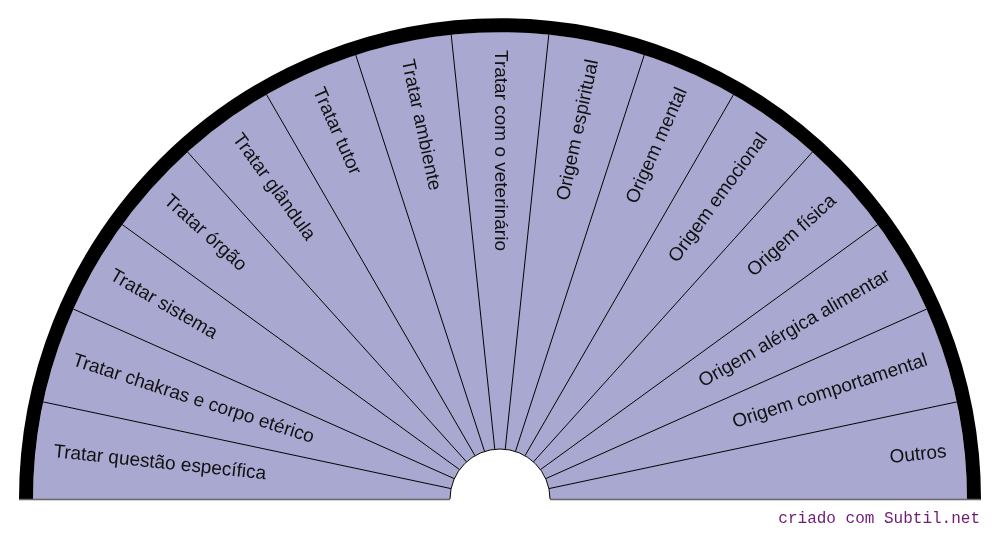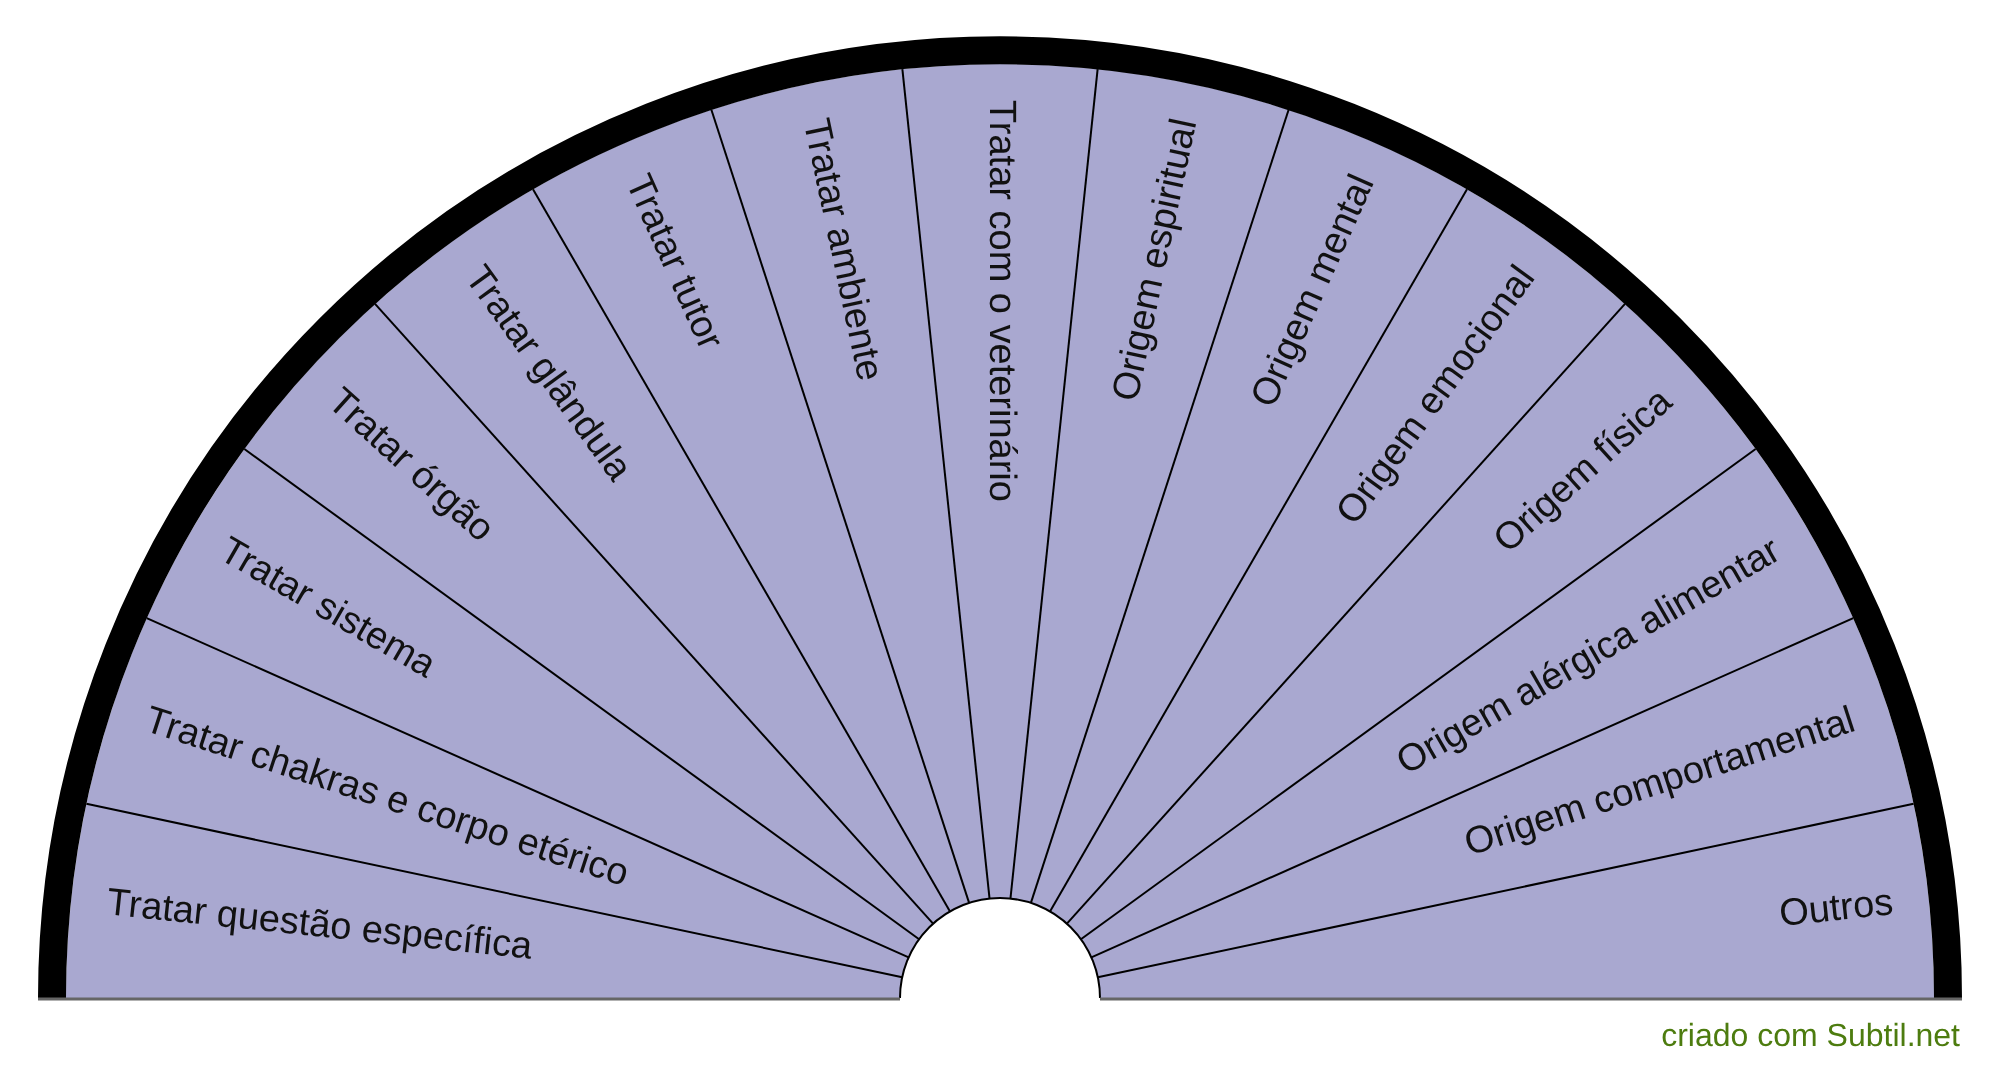--- a/index.html
+++ b/index.html
@@ -1,18 +1,18 @@
 <!DOCTYPE html>
 <html><head>
 <meta charset="utf-8">
 <style>
   html, body { margin:0; padding:0; background:#ffffff; }
   body { width:1000px; height:540px; position:relative; overflow:hidden; font-family:"Liberation Sans", sans-serif; }
   #chart { position:absolute; left:0; top:0; }
-  .credit { position:absolute; right:20px; top:510px; font-size:16px; color:#4d7c0f; font-family:Liberation Sans, sans-serif; }
+  .credit { position:absolute; right:20px; top:510px; font-size:16px; color:#701a75; font-family:Liberation Mono, monospace; }
 </style>
 </head>
 <body>
 
 <svg id="chart" width="1000" height="540">
   <g id="sectors">
       <path d="M33,498.99999999999994 A467,467 0 0 1 43.20507045731273,401.9052403881064 L451.09261996330974,488.60441545911203 A50,50 0 0 0 450,499 Z" fill="#a9a8d0"></path>
       <path d="M43.20507045731273,401.9052403881064 A467,467 0 0 1 73.37427128090548,309.05398768360124 L454.32272711786993,478.66316784621 A50,50 0 0 0 451.09261996330974,488.60441545911203 Z" fill="#a9a8d0"></path>
       <path d="M73.37427128090548,309.05398768360124 A467,467 0 0 1 122.18906362689961,224.50428717941497 L459.54915028125265,469.61073738537635 A50,50 0 0 0 454.32272711786993,478.66316784621 Z" fill="#a9a8d0"></path>
       <path d="M122.18906362689961,224.50428717941497 A467,467 0 0 1 187.51600683041318,151.95136650205689 L466.5434696820571,461.8427587261303 A50,50 0 0 0 459.54915028125265,469.61073738537635 Z" fill="#a9a8d0"></path>

